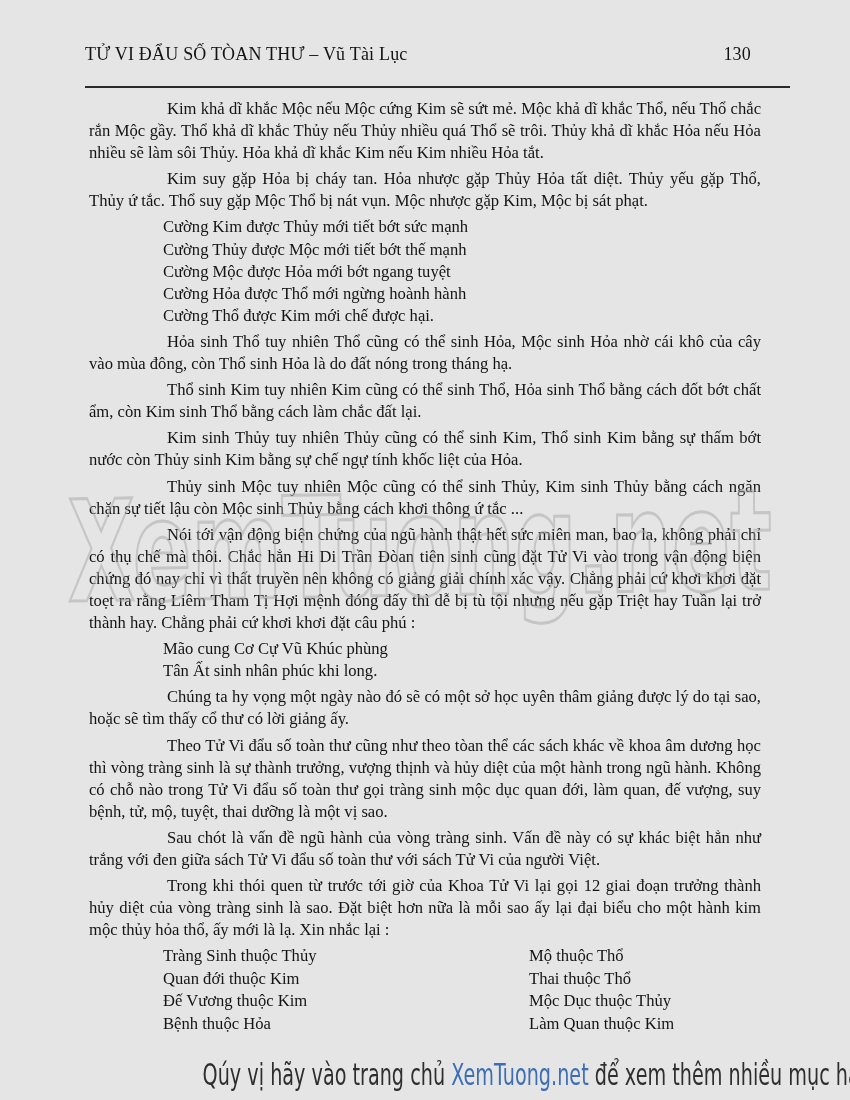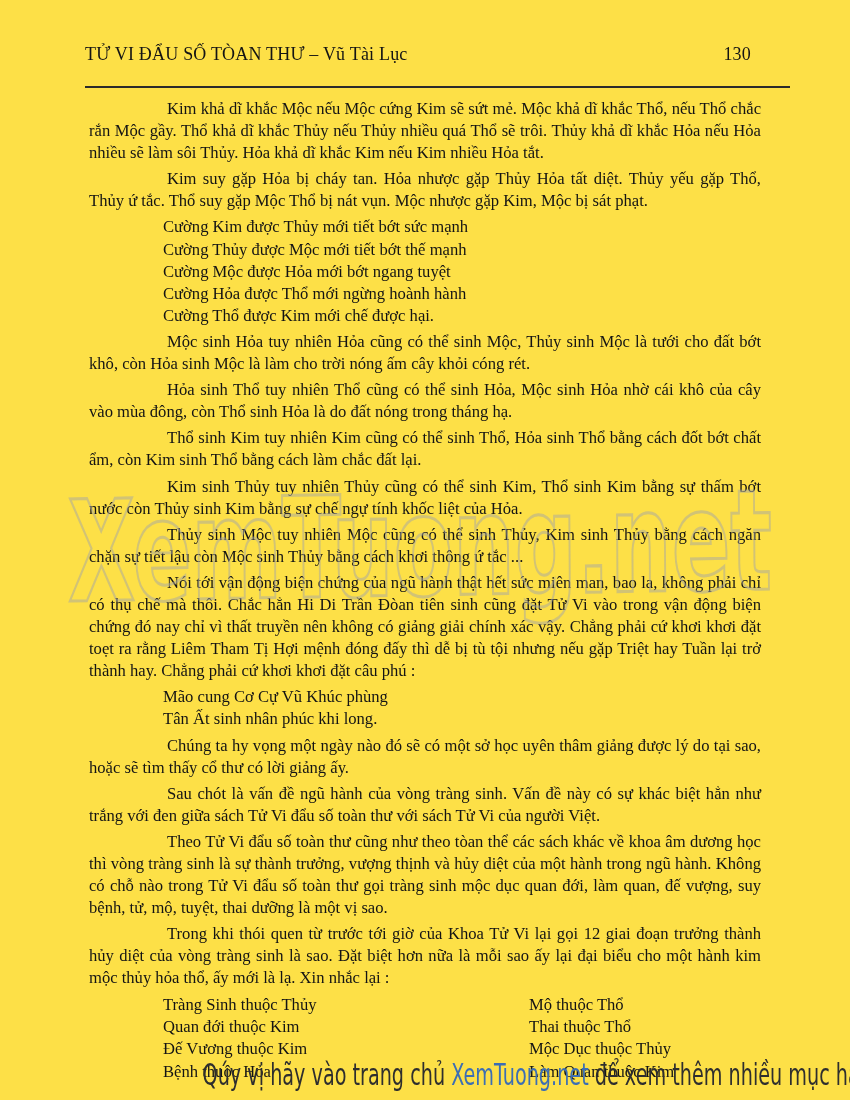--- a/index.html
+++ b/index.html
@@ -1,21 +1,21 @@
 <!DOCTYPE html>
 <html><head>
 <meta charset="utf-8">
 <style>
   * { box-sizing: border-box; }
   html, body { margin: 0; padding: 0; background: #ffffff; }
   .page {
     position: relative;
     width: 850px;
     height: 1100px;
-    background: #fde047;
+    background: #e5e5e5;
     overflow: hidden;
     font-family: "Liberation Serif", serif;
     color: #141414;
   }
   .header-row {
     position: absolute;
     top: 44px; left: 85px; width: 666px;
     display: flex;
     justify-content: space-between;
     font-size: 18px;
@@ -85,33 +85,32 @@
   <div class="body-col">
     <p>Kim khả dĩ khắc Mộc nếu Mộc cứng Kim sẽ sứt mẻ. Mộc khả dĩ khắc Thổ, nếu Thổ chắc rắn Mộc gầy. Thổ khả dĩ khắc Thủy nếu Thủy nhiều quá Thổ sẽ trôi. Thủy khả dĩ khắc Hỏa nếu Hỏa nhiều sẽ làm sôi Thủy. Hỏa khả dĩ khắc Kim nếu Kim nhiều Hỏa tắt.</p>
     <p>Kim suy gặp Hỏa bị cháy tan. Hỏa nhược gặp Thủy Hỏa tất diệt. Thủy yếu gặp Thổ, Thủy ứ tắc. Thổ suy gặp Mộc Thổ bị nát vụn. Mộc nhược gặp Kim, Mộc bị sát phạt.</p>
     <div class="verse">
       <div>Cường Kim được Thủy mới tiết bớt sức mạnh</div>
       <div>Cường Thủy được Mộc mới tiết bớt thế mạnh</div>
       <div>Cường Mộc được Hỏa mới bớt ngang tuyệt</div>
       <div>Cường Hỏa được Thổ mới ngừng hoành hành</div>
       <div>Cường Thổ được Kim mới chế được hại.</div>
     </div>
-    <p>Mộc sinh Hỏa tuy nhiên Hỏa cũng có thể sinh Mộc, Thủy sinh Mộc là tưới cho đất bớt khô, còn Hỏa sinh Mộc là làm cho trời nóng ấm cây khỏi cóng rét.</p>
     <p>Hỏa sinh Thổ tuy nhiên Thổ cũng có thể sinh Hỏa, Mộc sinh Hỏa nhờ cái khô của cây vào mùa đông, còn Thổ sinh Hỏa là do đất nóng trong tháng hạ.</p>
     <p>Thổ sinh Kim tuy nhiên Kim cũng có thể sinh Thổ, Hỏa sinh Thổ bằng cách đốt bớt chất ẩm, còn Kim sinh Thổ bằng cách làm chắc đất lại.</p>
     <p>Kim sinh Thủy tuy nhiên Thủy cũng có thể sinh Kim, Thổ sinh Kim bằng sự thấm bớt nước còn Thủy sinh Kim bằng sự chế ngự tính khốc liệt của Hỏa.</p>
     <p>Thủy sinh Mộc tuy nhiên Mộc cũng có thể sinh Thủy, Kim sinh Thủy bằng cách ngăn chặn sự tiết lậu còn Mộc sinh Thủy bằng cách khơi thông ứ tắc ...</p>
     <p>Nói tới vận động biện chứng của ngũ hành thật hết sức miên man, bao la, không phải chỉ có thụ chế mà thôi. Chắc hẳn Hi Di Trần Đòan tiên sinh cũng đặt Tử Vi vào trong vận động biện chứng đó nay chỉ vì thất truyền nên không có giảng giải chính xác vậy. Chẳng phải cứ khơi khơi đặt toẹt ra rằng Liêm Tham Tị Hợi mệnh đóng đấy thì dễ bị tù tội nhưng nếu gặp Triệt hay Tuần lại trở thành hay. Chẳng phải cứ khơi khơi đặt câu phú :</p>
     <div class="verse">
       <div>Mão cung Cơ Cự Vũ Khúc phùng</div>
       <div>Tân Ất sinh nhân phúc khi long.</div>
     </div>
     <p>Chúng ta hy vọng một ngày nào đó sẽ có một sở học uyên thâm giảng được lý do tại sao, hoặc sẽ tìm thấy cổ thư có lời giảng ấy.</p>
+    <p>Theo Tử Vi đẩu số toàn thư cũng như theo tòan thể các sách khác về khoa âm dương học thì vòng tràng sinh là sự thành trưởng, vượng thịnh và hủy diệt của một hành trong ngũ hành. Không có chỗ nào trong Tử Vi đẩu số toàn thư gọi tràng sinh mộc dục quan đới, làm quan, đế vượng, suy bệnh, tử, mộ, tuyệt, thai dưỡng là một vị sao.</p>
     <p>Sau chót là vấn đề ngũ hành của vòng tràng sinh. Vấn đề này có sự khác biệt hẳn như trắng với đen giữa sách Tử Vi đẩu số toàn thư với sách Tử Vi của người Việt.</p>
-    <p>Theo Tử Vi đẩu số toàn thư cũng như theo tòan thể các sách khác về khoa âm dương học thì vòng tràng sinh là sự thành trưởng, vượng thịnh và hủy diệt của một hành trong ngũ hành. Không có chỗ nào trong Tử Vi đẩu số toàn thư gọi tràng sinh mộc dục quan đới, làm quan, đế vượng, suy bệnh, tử, mộ, tuyệt, thai dưỡng là một vị sao.</p>
     <p>Trong khi thói quen từ trước tới giờ của Khoa Tử Vi lại gọi 12 giai đoạn trưởng thành hủy diệt của vòng tràng sinh là sao. Đặt biệt hơn nữa là mỗi sao ấy lại đại biểu cho một hành kim mộc thủy hỏa thổ, ấy mới là lạ. Xin nhắc lại :</p>
     <div class="star-cols">
       <div class="star-col-left">
         <div>Tràng Sinh thuộc Thủy</div>
         <div>Quan đới thuộc Kim</div>
         <div>Đế Vương thuộc Kim</div>
         <div>Bệnh thuộc Hỏa</div>
       </div>
       <div class="star-col-right">
         <div>Mộ thuộc Thổ</div>

